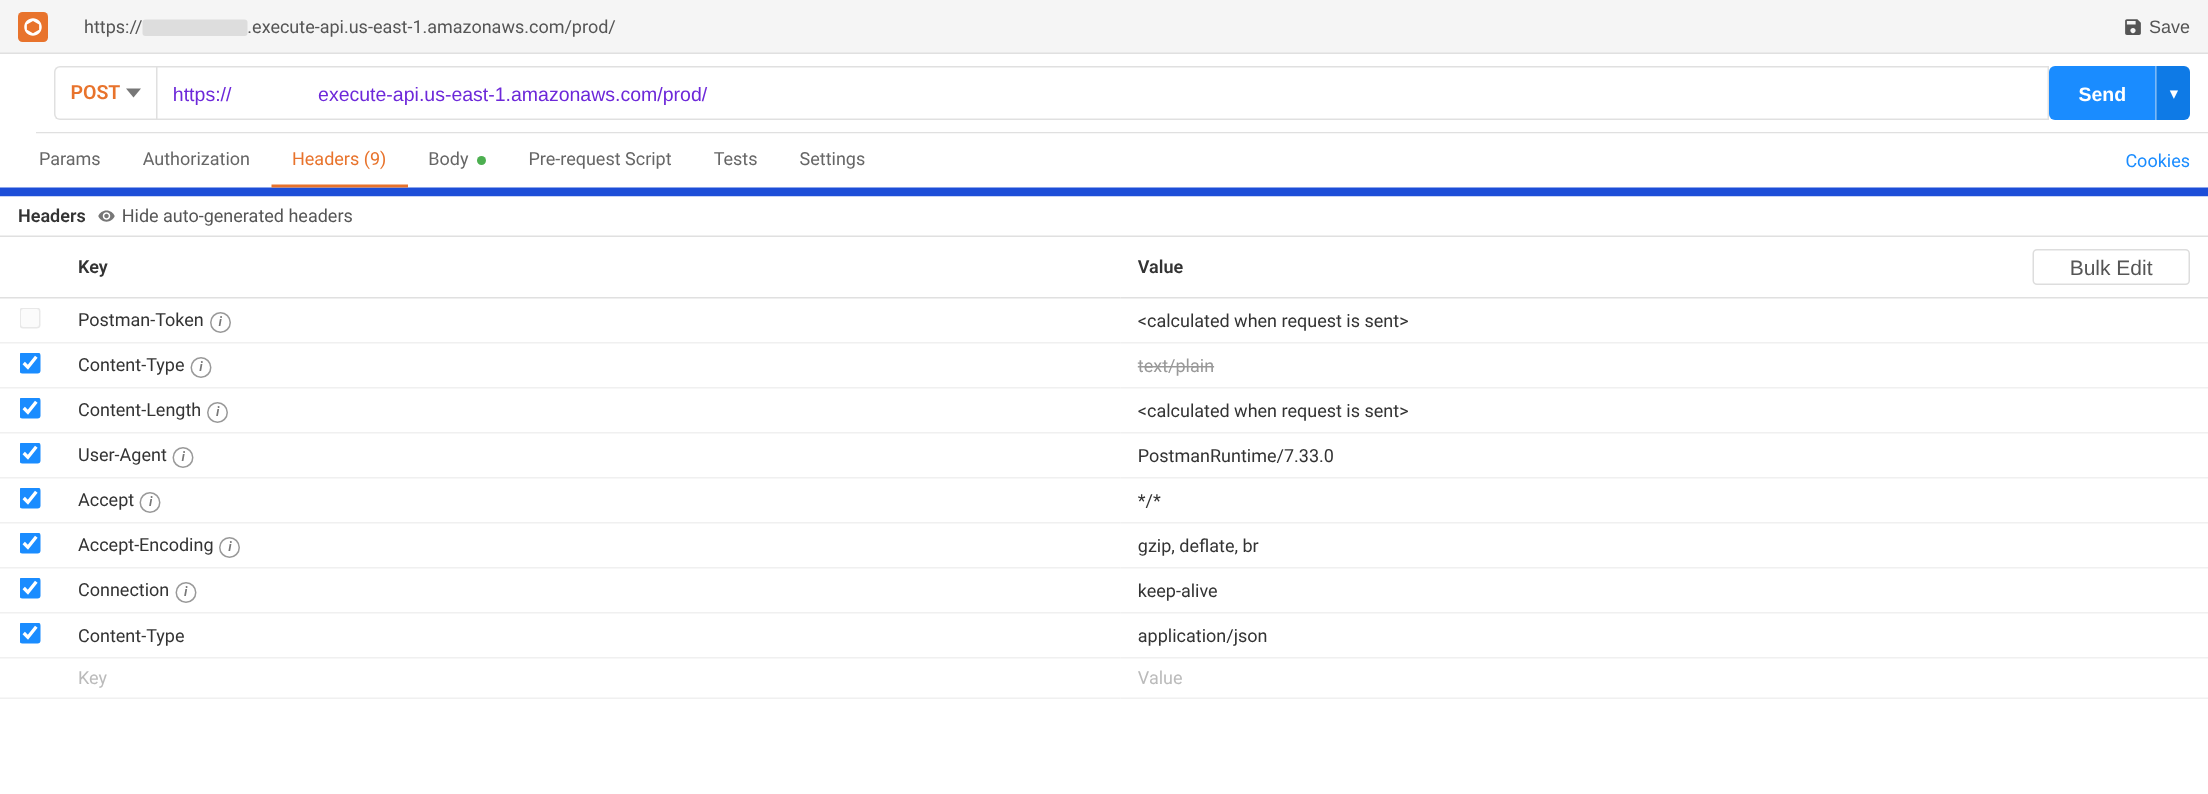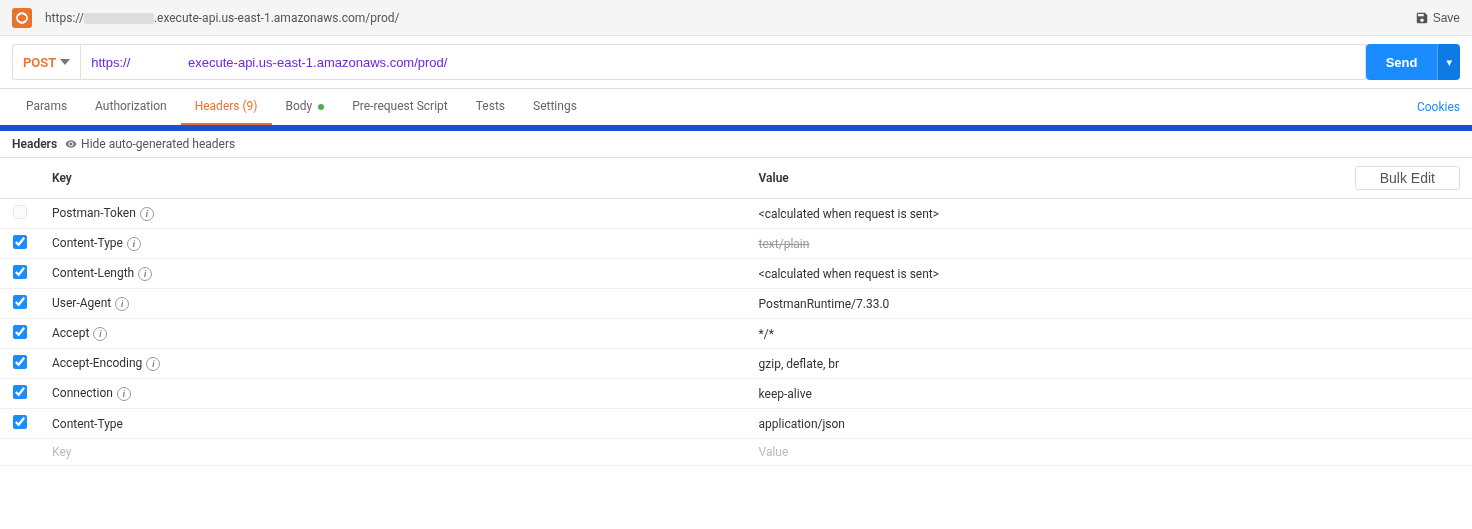--- a/index.html
+++ b/index.html
@@ -4,30 +4,30 @@
   <style>
     * { box-sizing: border-box; margin: 0; padding: 0; }
     body { font-family: -apple-system, BlinkMacSystemFont, 'Segoe UI', Roboto, sans-serif; font-size: 13px; background: #fff; color: #333; }
 
     
     .title-bar {
       display: flex; align-items: center; justify-content: space-between;
       padding: 6px 12px; background: #f5f5f5; border-bottom: 1px solid #e0e0e0;
       height: 36px;
     }
-    .title-bar-left { display: flex; align-items: center; gap: 13px; }
+    .title-bar-left { display: flex; align-items: center; gap: 24px; }
     .title-bar-icon { width: 20px; height: 20px; background: #e8732c; border-radius: 3px; display: flex; align-items: center; justify-content: center; }
     .title-bar-icon svg { width: 14px; height: 14px; fill: white; }
     .title-bar-url { font-size: 12px; color: #555; }
     .title-bar-save { display: flex; align-items: center; gap: 4px; background: none; border: none; cursor: pointer; color: #555; font-size: 12px; }
 
     
     .url-bar {
       display: flex; align-items: center; gap: 0; padding: 8px 12px;
-      background: #fff; border-bottom: 1px solid #e0e0e0;
+      background: #fff; border-bottom: 1px solid #e0e0e0; margin-left: 24px;
     }
     .method-selector {
       display: flex; align-items: center; gap: 4px;
       border: 1px solid #e0e0e0; border-right: none;
       padding: 6px 10px; background: #fff;
       cursor: pointer; border-radius: 4px 0 0 4px;
       font-weight: 600; color: #e8732c; font-size: 13px;
       height: 36px;
     }
     .method-selector svg { width: 10px; height: 10px; fill: #777; }

